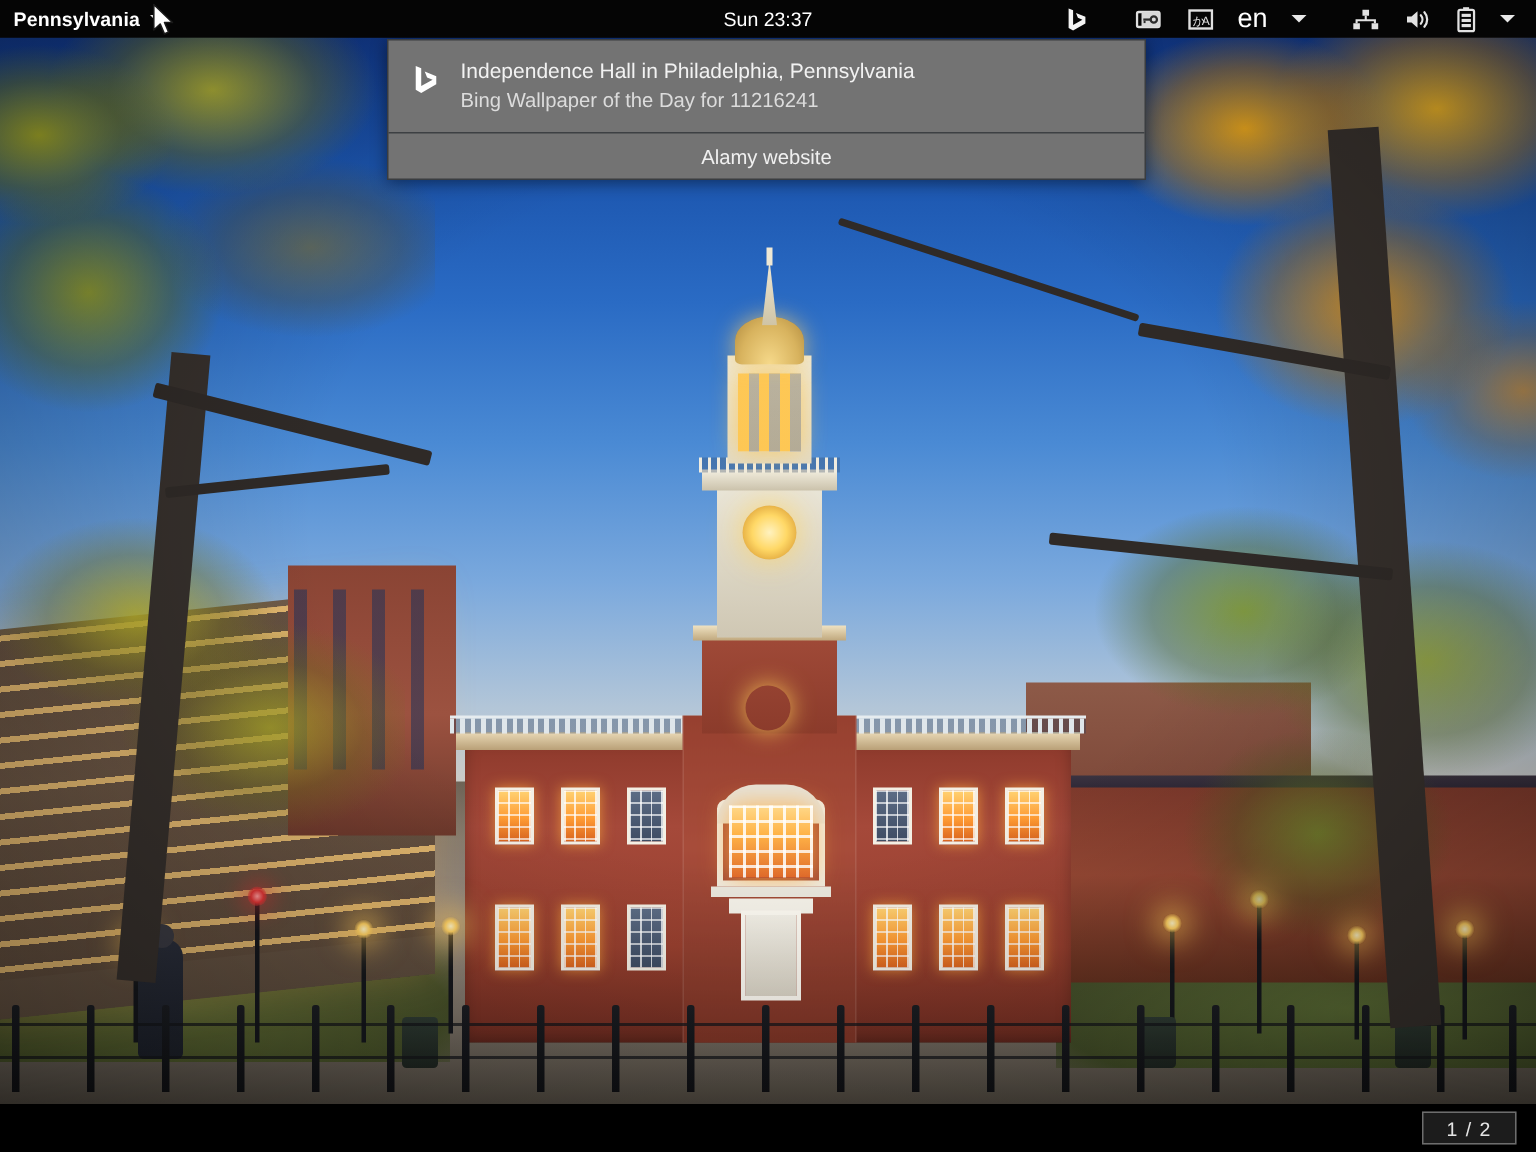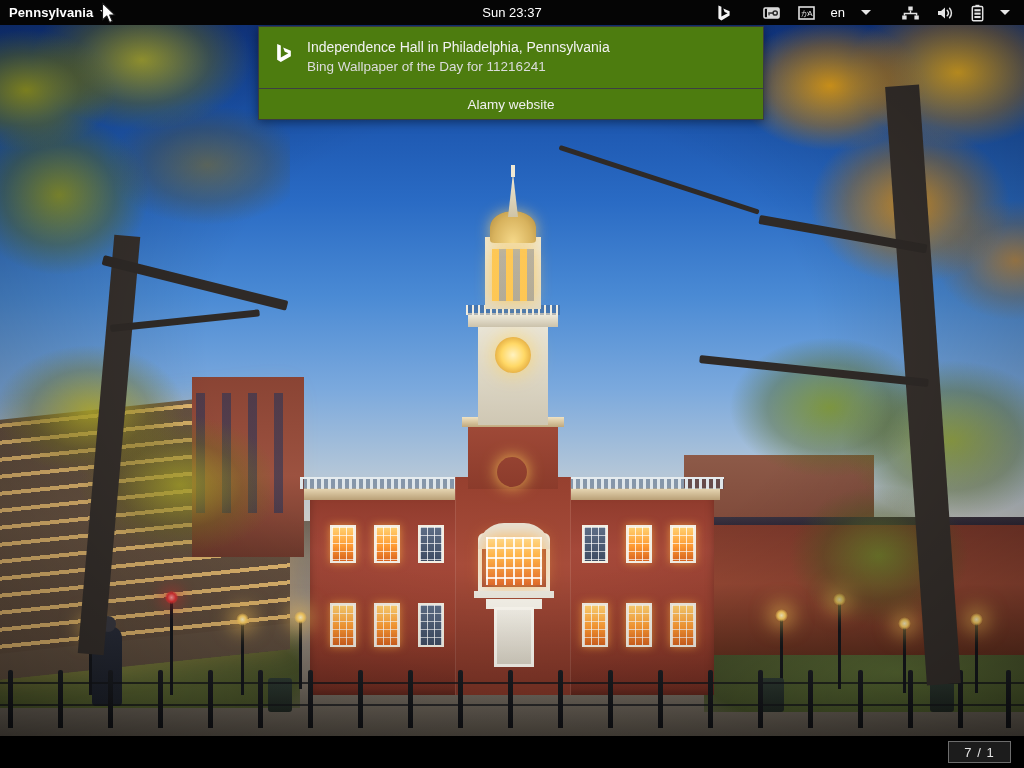--- a/index.html
+++ b/index.html
@@ -38,21 +38,21 @@
   }
   #tray {
     position: absolute; right: 0; top: 0;
     height: 25px; display: flex; align-items: center; gap: 0px;
     padding-right: 6px; z-index: 3;
   }
   .tray-item {
     display: flex; align-items: center; justify-content: center;
     height: 25px; padding: 0 8px;
   }
-  #lang-label { color: #ffffff; font-size: 13px; }
+  #lang-label { color: #ffffff; font-size: 18px; }
   .tray-sep { width: 14px; }
 
   
   #desktop {
     position: absolute; top: 25px; left: 0;
     width: 1024px; height: 711px;
     overflow: hidden;
     background: #12182c;
   }
   #wallpaper { position: absolute; inset: 0; }
@@ -332,21 +332,21 @@
   
   .vignette {
     position: absolute; inset: 0;
     background: radial-gradient(ellipse at 50% 45%, rgba(0,0,0,0) 42%, rgba(0,0,0,.35) 100%);
   }
 
   
   #notification {
     position: absolute; left: 258px; top: 26px;
     width: 506px;
-    background: #4d7c0f;
+    background: #737373;
     color: #e6e6e6;
     z-index: 30;
     box-shadow: 0 2px 10px rgba(0,0,0,.45);
     border: 1px solid #3a3d40;
   }
   #notif-body {
     display: flex; gap: 12px;
     padding: 12px 14px 14px 14px;
   }
   #notif-icon { flex: 0 0 auto; padding-top: 3px; }
@@ -621,20 +621,20 @@
     </div>
     <div id="notif-text">
       <div id="notif-title">Independence Hall in Philadelphia, Pennsylvania</div>
       <div id="notif-line2">Bing Wallpaper of the Day for 11216241</div>
     </div>
   </div>
   <div id="notif-action">Alamy website</div>
 </div>
 
 <div id="bottom-panel">
-  <div id="pager">7 / 1</div>
+  <div id="pager">1 / 2</div>
 </div>
 
 <div id="cursor">
   <svg width="17" height="24" viewBox="0 0 17 24" aria-hidden="true">
     <path d="M1.5 1 L1.5 18 L5.8 14 L8.6 20.6 L11.4 19.3 L8.7 13 L14 13 Z" fill="#ffffff" stroke="#1a1a1a" stroke-width="1.1" stroke-linejoin="round"></path>
   </svg>
 </div>
 
 </body></html>

